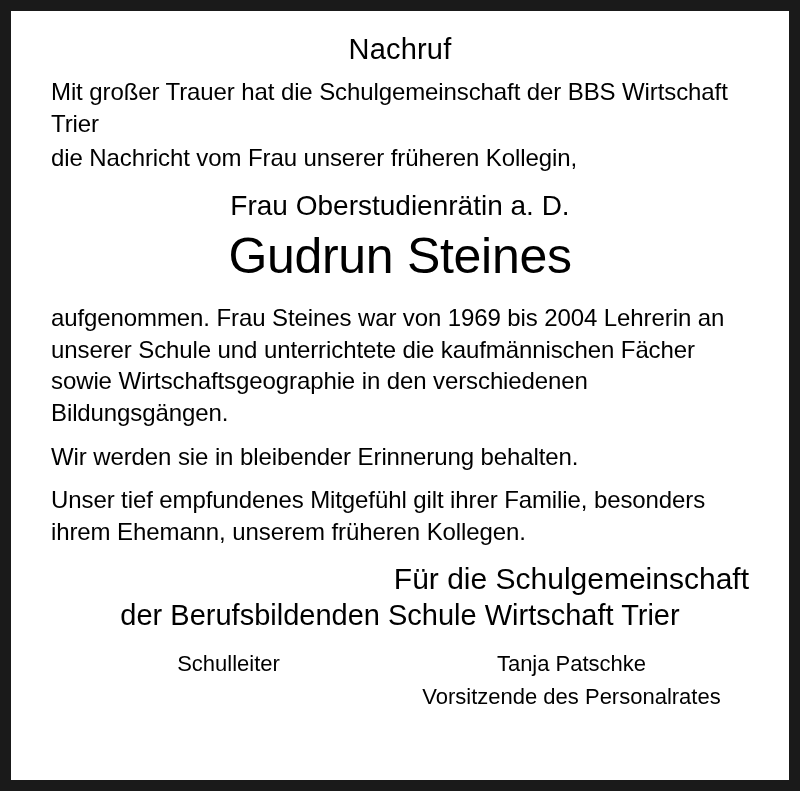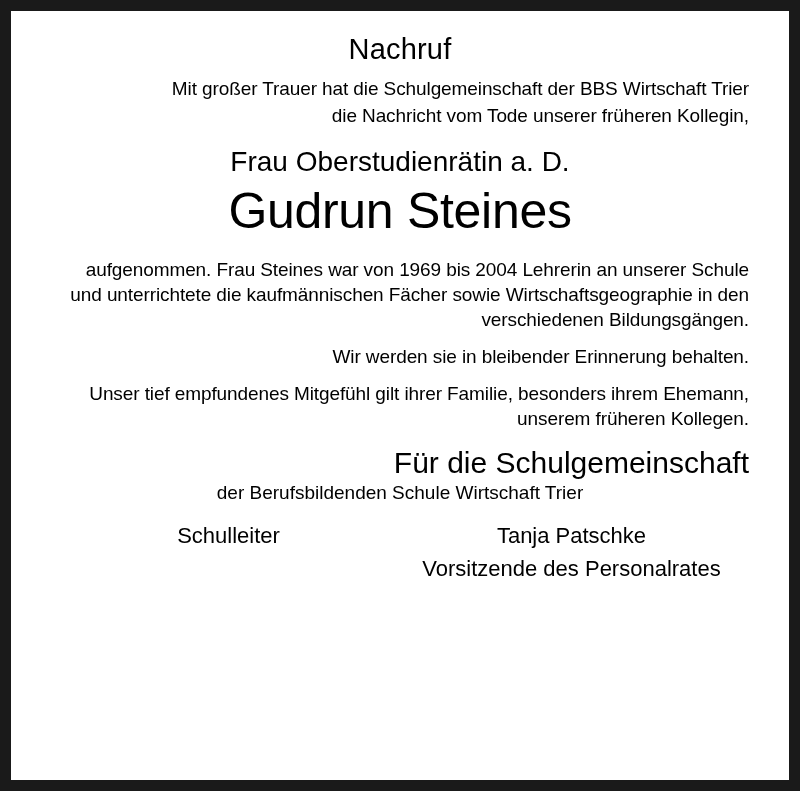--- a/index.html
+++ b/index.html
@@ -27,23 +27,23 @@
     height: 100%;
   }
   .heading {
     text-align: center;
     font-size: 29px;
     line-height: 1.15;
     margin: 4px 0 10px 0;
     letter-spacing: 0.2px;
   }
   .para {
-    font-size: 19px;
+    font-size: 24px;
     line-height: 1.32;
-    text-align: right;
+    text-align: left;
     margin: 0 0 12px 0;
     letter-spacing: -0.1px;
   }
   .para-tight {
     margin-bottom: 2px;
   }
   .title-line {
     text-align: center;
     font-size: 28px;
     line-height: 1.2;
@@ -58,21 +58,21 @@
     letter-spacing: -0.3px;
   }
   .closing {
     text-align: right;
     font-size: 30px;
     line-height: 1.25;
     margin-top: 7px;
   }
   .closing-line-2 {
     text-align: center;
-    font-size: 19px;
+    font-size: 29px;
     line-height: 1.25;
     margin-bottom: 10px;
   }
   .signatories {
     display: flex;
     justify-content: space-between;
     margin-top: 14px;
     padding: 0 6px;
   }
   .signatory {
@@ -87,21 +87,21 @@
 </style>
 </head>
 <body>
 
 <div class="obituary-frame">
   <div class="inner">
 
     <div class="heading">Nachruf</div>
 
     <div class="para para-tight">Mit großer Trauer hat die Schulgemeinschaft der BBS Wirtschaft Trier</div>
-    <div class="para">die Nachricht vom Tode unserer früheren Kollegin,</div>
+    <div class="para">die Nachricht vom Frau unserer früheren Kollegin,</div>
 
     <div class="title-line">Frau Oberstudienrätin a. D.</div>
 
     <div class="deceased-name">Gudrun Steines</div>
 
     <div class="para">aufgenommen. Frau Steines war von 1969 bis 2004 Lehrerin an unserer Schule und unterrichtete die kaufmännischen Fächer sowie Wirtschaftsgeographie in den verschiedenen Bildungsgängen.</div>
     <div class="para">Wir werden sie in bleibender Erinnerung behalten.</div>
     <div class="para">Unser tief empfundenes Mitgefühl gilt ihrer Familie, besonders ihrem Ehemann, unserem früheren Kollegen.</div>
 
     <div class="closing">Für die Schulgemeinschaft</div>

